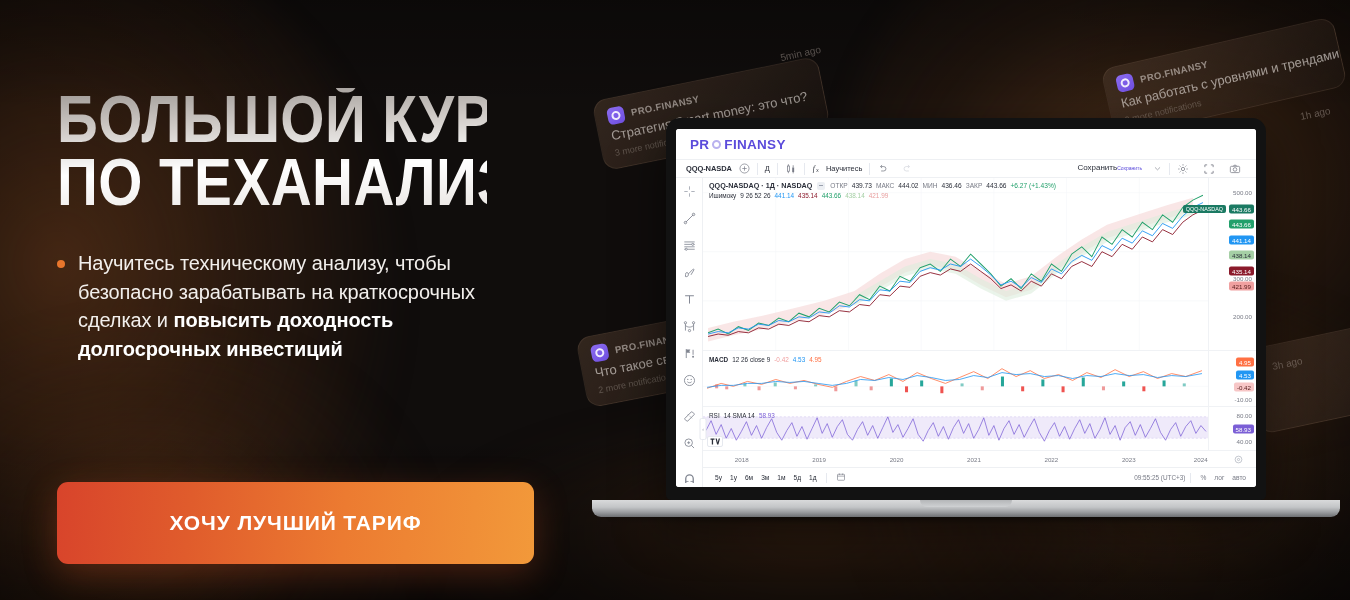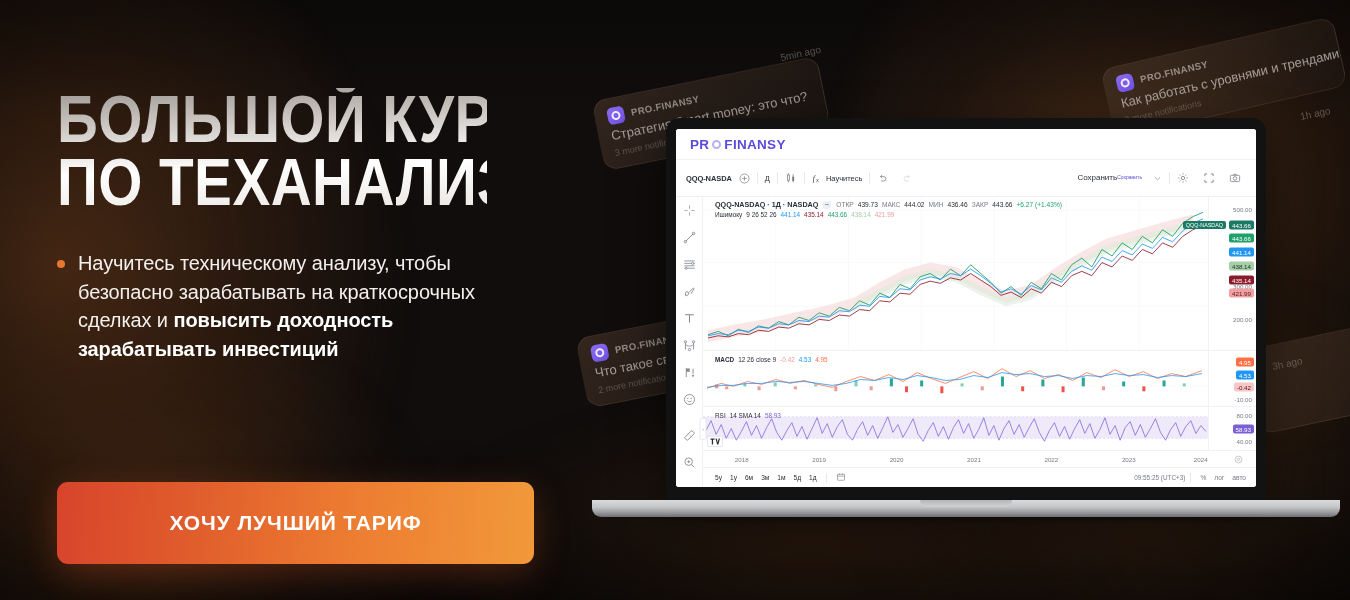--- a/index.html
+++ b/index.html
@@ -208,21 +208,21 @@
     color: #5b4bdb; letter-spacing: 0.3px;
     display: flex; align-items: center; gap: 1px;
   }
   .logo .o-ring {
     width: 9px; height: 9px; border-radius: 50%;
     border: 2px solid #b9b2ef; display: inline-block;
     margin: 0 2px;
   }
 
   .app-toolbar {
-    height: 38px;
+    height: 19px;
     display: flex; align-items: center;
     padding: 0 8px 0 10px;
     border-top: 1px solid #eef0f3;
     border-bottom: 1px solid #eef0f3;
     font-size: 7.5px; color: #2a2e39;
     gap: 0;
     flex: 0 0 auto;
   }
   .tb-sym { font-weight: 700; font-size: 7.5px; letter-spacing: -0.1px; }
   .tb-item {
@@ -252,21 +252,21 @@
   .chart-col { flex: 1 1 auto; display: flex; flex-direction: column; min-width: 0; position: relative; }
 
   .pane { position: relative; border-bottom: 1px solid #f0f2f5; }
   .pane-main { flex: 1 1 auto; min-height: 0; }
   .pane-macd { height: 56px; flex: 0 0 auto; }
   .pane-rsi  { height: 44px; flex: 0 0 auto; }
 
   .pane-plot { position: absolute; inset: 0; right: 48px; overflow: hidden; }
   .pane-plot svg { display: block; width: 100%; height: 100%; }
 
-  .legend { position: absolute; left: 12px; top: 3px; z-index: 3; pointer-events: none; }
+  .legend { position: absolute; left: 6px; top: 3px; z-index: 3; pointer-events: none; }
   .legend-line1 {
     display: flex; align-items: center; gap: 5px;
     font-size: 7.2px; color: #2a2e39; font-weight: 700;
     white-space: nowrap;
   }
   .legend-line1 .ohlc { font-weight: 400; font-size: 6.6px; color: #787b86; display: flex; gap: 4px; }
   .legend-line1 .ohlc b { color: #2a2e39; font-weight: 400; }
   .legend-line2 {
     display: flex; align-items: center; gap: 4px;
     font-size: 6.4px; color: #2a2e39; margin-top: 2px; white-space: nowrap;
@@ -385,21 +385,21 @@
   <div class="notif" id="notif-4"></div>
   <div class="notif-time" id="time-3">3h ago</div>
 
   <div class="promo">
     <h1 class="headline">
       <span class="l1">БОЛЬШОЙ КУРС</span>
       <span class="l2">ПО ТЕХАНАЛИЗУ</span>
     </h1>
     <div class="bullet-row">
       <span class="bullet-dot"></span>
-      <p class="bullet-text"><span>Научитесь техническому анализу, чтобы безопасно зарабатывать на краткосрочных сделках и </span><b>повысить доходность зарабатывать инвестиций</b></p>
+      <p class="bullet-text"><span>Научитесь техническому анализу, чтобы безопасно зарабатывать на краткосрочных сделках и </span><b>повысить доходность долгосрочных инвестиций</b></p>
     </div>
   </div>
   <button class="cta">ХОЧУ ЛУЧШИЙ ТАРИФ</button>
 
   <div id="laptop">
     <div class="lid">
       <div class="screen">
 
         <div class="app-brandbar">
           <div class="logo">

